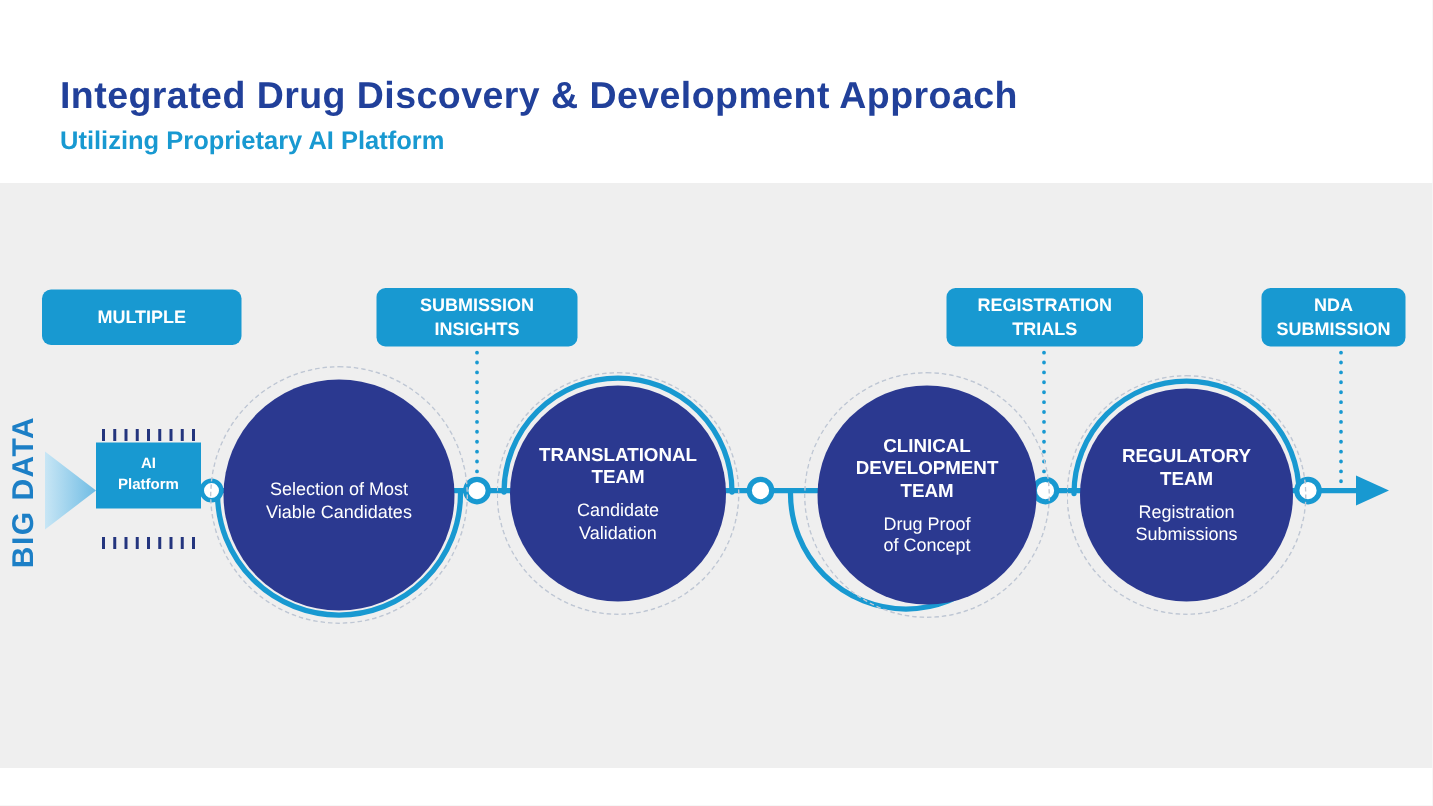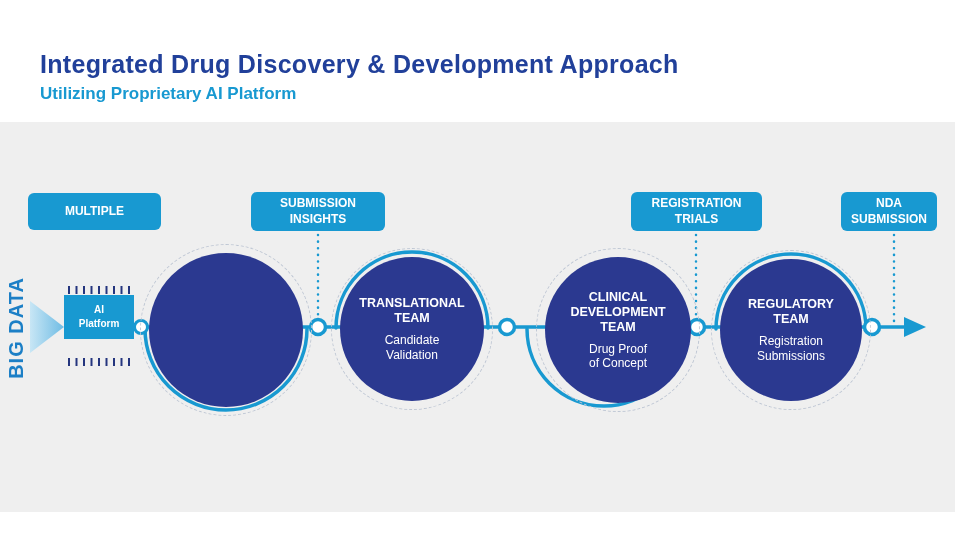--- a/index.html
+++ b/index.html
@@ -146,20 +146,22 @@
   <div class="tag tag-registration">REGISTRATION
 TRIALS</div>
   <div class="tag tag-nda">NDA
 SUBMISSION</div>
 
   <div class="big-data">BIG DATA</div>
   <div class="chip">AI
 Platform</div>
 
   <div class="stage stage-1">
+    <div class="stage-sub">Selection of Most
+Viable Candidates</div>
   </div>
   <div class="stage stage-2">
     <div class="stage-title">TRANSLATIONAL
 TEAM</div>
     <div class="stage-sub">Candidate
 Validation</div>
   </div>
   <div class="stage stage-3">
     <div class="stage-title">CLINICAL
 DEVELOPMENT

